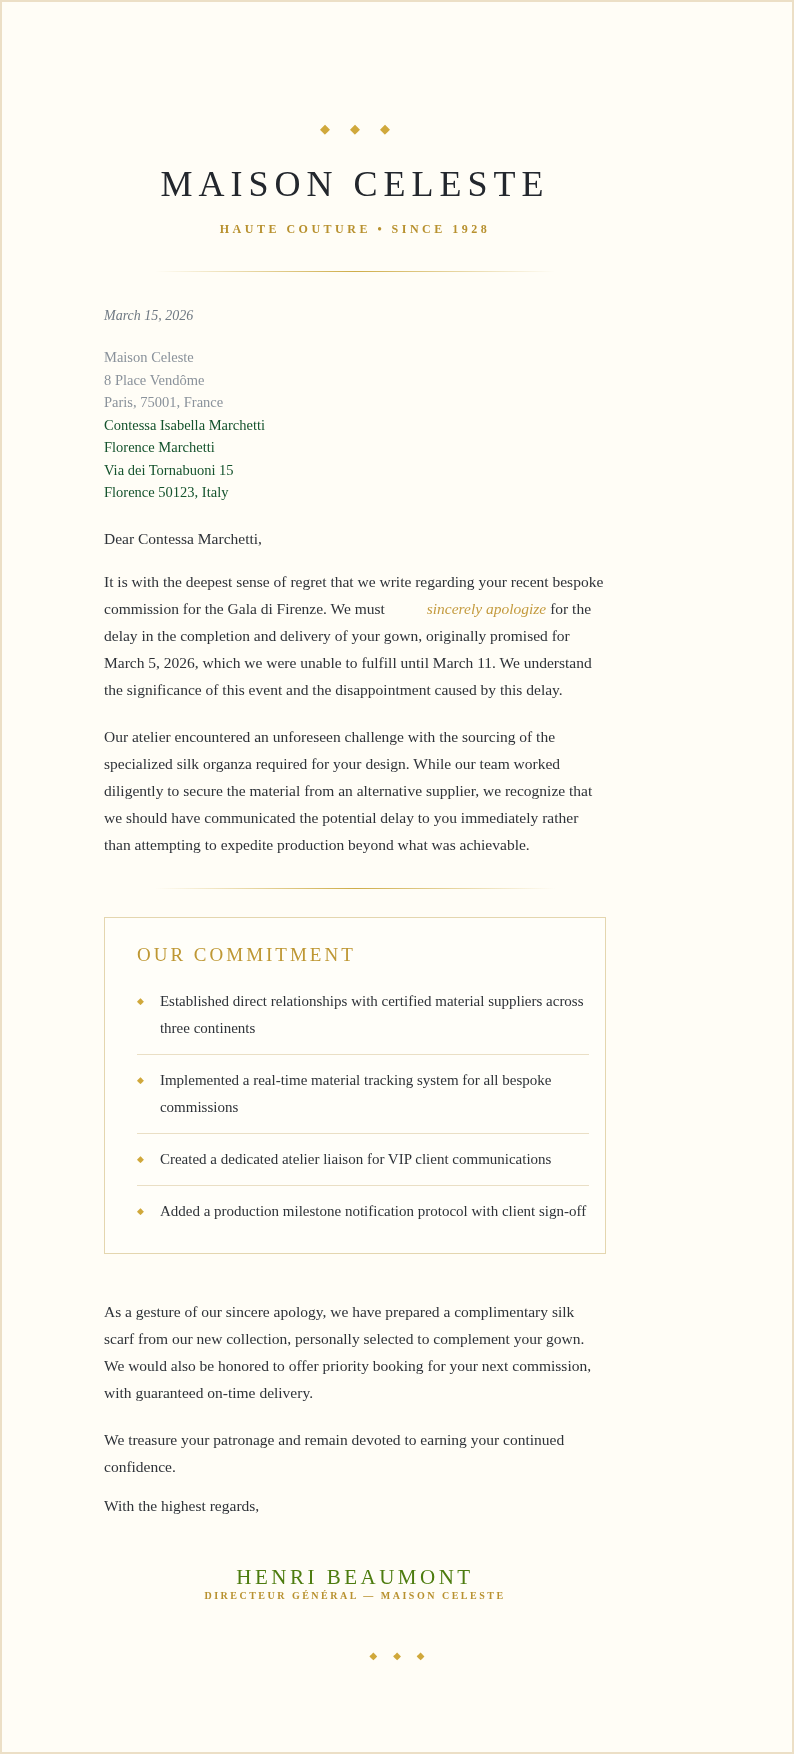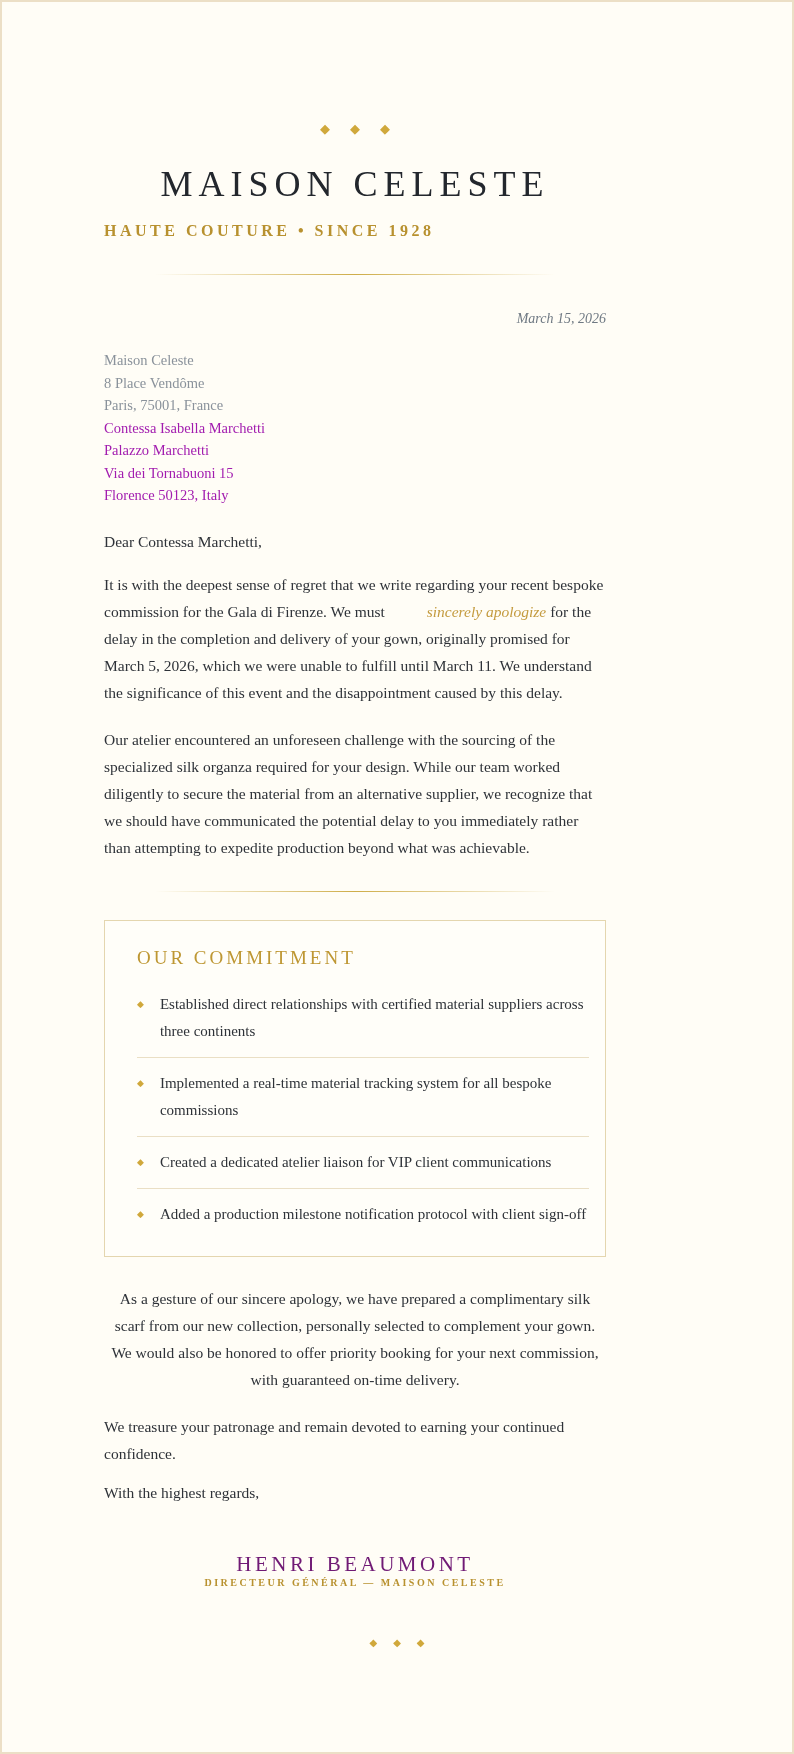--- a/index.html
+++ b/index.html
@@ -33,54 +33,54 @@
   .brand-name {
     margin: 28px 0 0;
     text-align: center;
     font-size: 36px;
     font-weight: 400;
     letter-spacing: 6px;
     color: #23272D;
   }
   .brand-tagline {
     margin-top: 17px;
-    font-size: 16px;
+    text-align: center;
+    font-size: 12px;
     font-weight: 700;
     letter-spacing: 3.5px;
     color: #B8912F;
   }
   .gold-divider {
     width: 400px;
     height: 1px;
     margin: 34px auto 0;
     background: linear-gradient(to right, rgba(201,164,54,0), rgba(201,164,54,0.9) 50%, rgba(201,164,54,0));
   }
   .gold-divider.second { margin-top: 30px; }
 
   
   .letter-date {
     margin-top: 36px;
-    text-align: right;
     font-style: italic;
     font-size: 14px;
     color: #6F7983;
   }
   .address-block { margin-top: 22px; font-size: 14.5px; line-height: 22.5px; }
   .sender-line { color: #8A929B; }
-  .recipient-line { color: #a21caf; }
+  .recipient-line { color: #14532d; }
 
   .salutation { margin: 26px 0 16px; font-size: 15.5px; }
 
   .body-p {
     margin: 20px 0 0;
     font-size: 15.5px;
     line-height: 27px;
   }
   .gold-em { font-style: italic; color: #C49B3F; margin-left: 38px; }
-  .after-box { margin-top: 28px; text-align: center; }
+  .after-box { margin-top: 44px; }
   .closing-line { margin-top: 12px; }
 
   
   .commitment-box {
     margin-top: 28px;
     border: 1px solid #E4D6AF;
     background: #FFFEF9;
     padding: 26px 16px 16px 32px;
   }
   .commitment-title {
@@ -106,21 +106,21 @@
     font-size: 9px;
     line-height: 27px;
     margin-right: 16px;
   }
 
   
   .signature { margin-top: 46px; text-align: center; }
   .sig-name {
     font-size: 21px;
     letter-spacing: 3.5px;
-    color: #701a75;
+    color: #4d7c0f;
   }
   .sig-title {
     margin-top: 0;
     font-size: 10px;
     font-weight: 700;
     letter-spacing: 2.5px;
     color: #B8912F;
   }
 </style>
 </head>
@@ -140,21 +140,21 @@
       <div class="gold-divider"></div>
     </header>
 
     <div class="letter-date">March 15, 2026</div>
 
     <div class="address-block">
       <div class="sender-line">Maison Celeste</div>
       <div class="sender-line">8 Place Vendôme</div>
       <div class="sender-line">Paris, 75001, France</div>
       <div class="recipient-line">Contessa Isabella Marchetti</div>
-      <div class="recipient-line">Palazzo Marchetti</div>
+      <div class="recipient-line">Florence Marchetti</div>
       <div class="recipient-line">Via dei Tornabuoni 15</div>
       <div class="recipient-line">Florence 50123, Italy</div>
     </div>
 
     <p class="salutation">Dear Contessa Marchetti,</p>
 
     <p class="body-p"><span>It is with the deepest sense of regret that we write regarding your recent bespoke commission for the Gala di Firenze. We must </span><em class="gold-em">sincerely apologize</em><span> for the delay in the completion and delivery of your gown, originally promised for March 5, 2026, which we were unable to fulfill until March 11. We understand the significance of this event and the disappointment caused by this delay.</span></p>
 
     <p class="body-p">Our atelier encountered an unforeseen challenge with the sourcing of the specialized silk organza required for your design. While our team worked diligently to secure the material from an alternative supplier, we recognize that we should have communicated the potential delay to you immediately rather than attempting to expedite production beyond what was achievable.</p>
 

